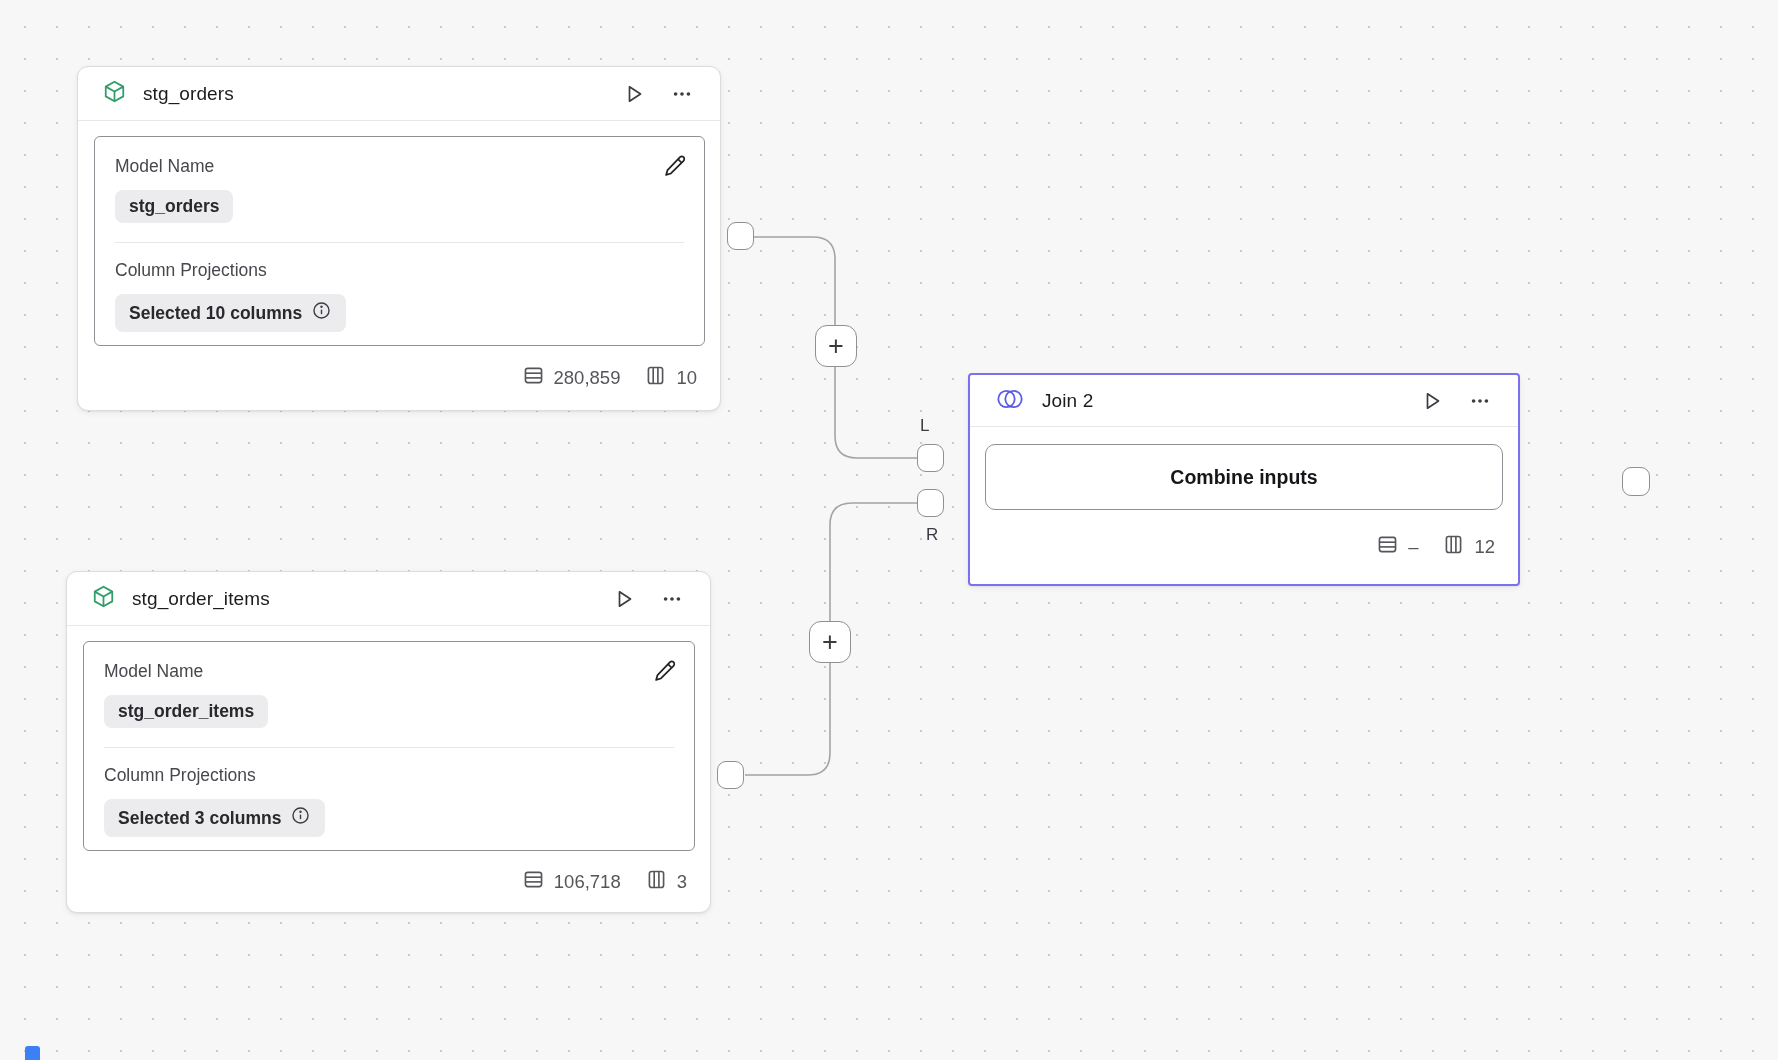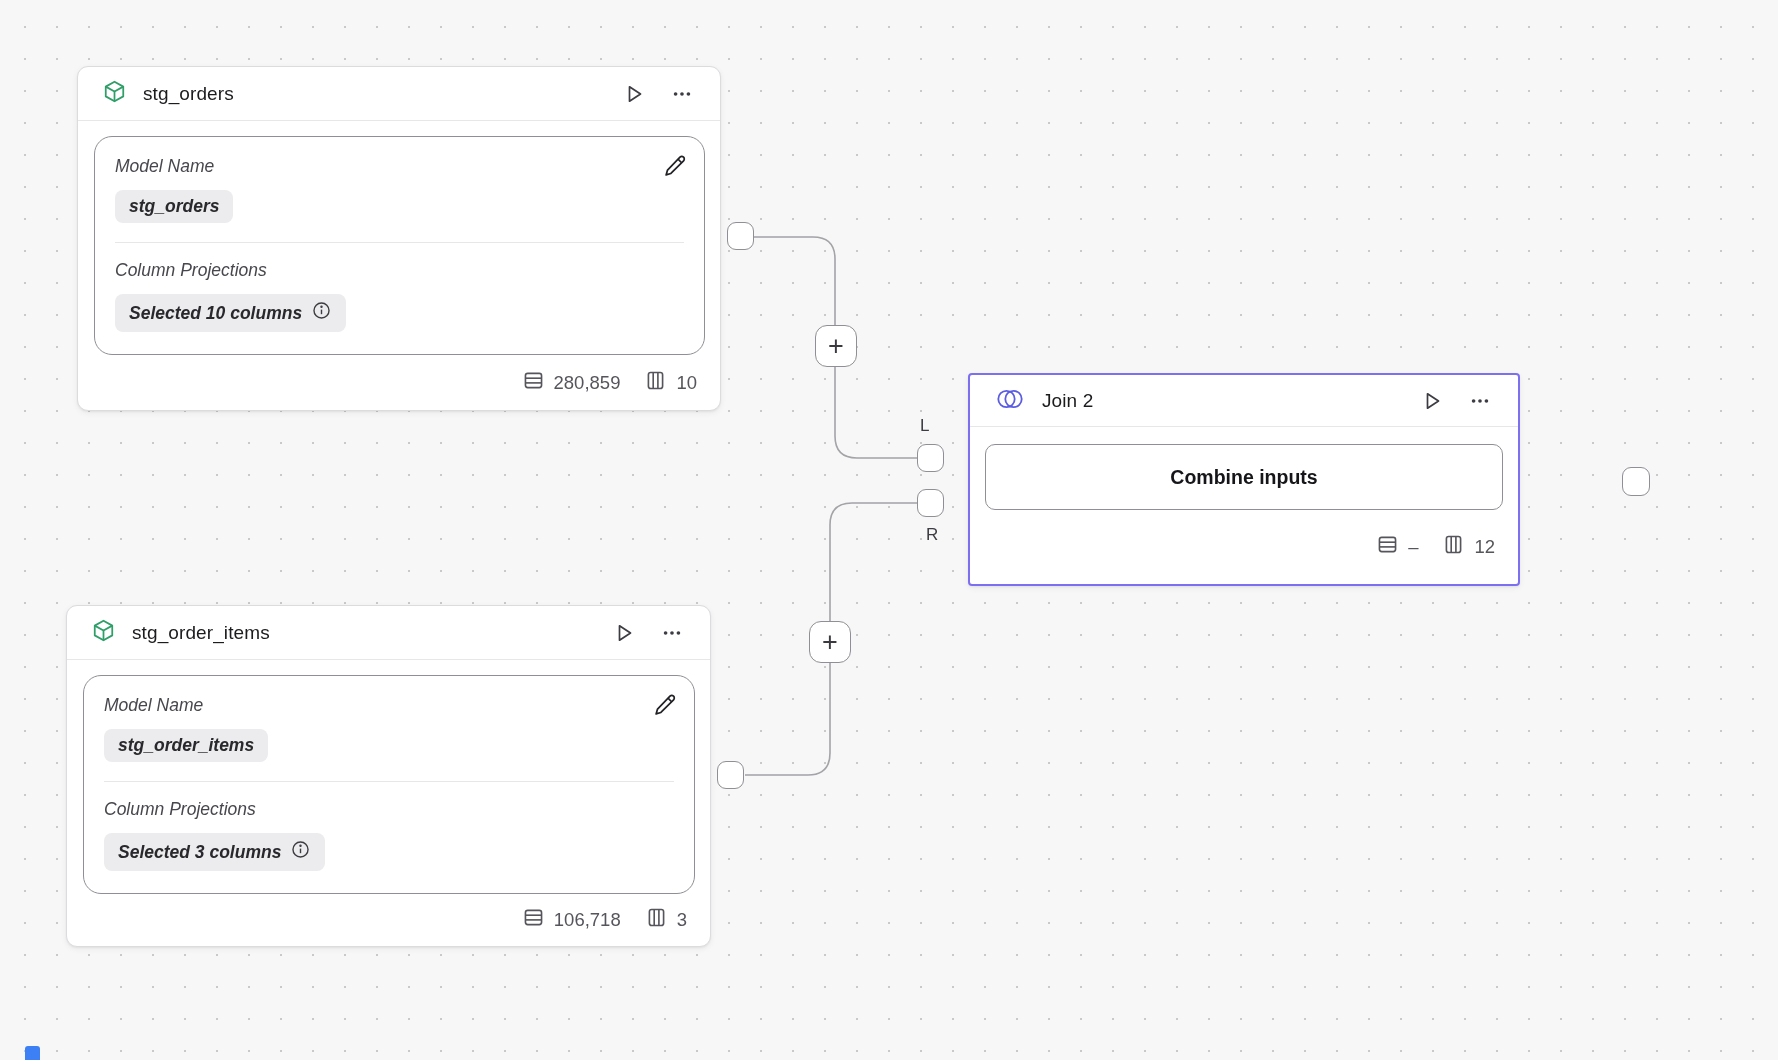--- a/index.html
+++ b/index.html
@@ -15,31 +15,31 @@
   svg.wires { position:absolute; left:0; top:0; width:1778px; height:1060px; pointer-events:none; }
   svg.wires path { fill:none; stroke:#a3a3a8; stroke-width:1.6px; }
 
   .node-card {
     position:absolute; background:#fff;
     border:1px solid #dcdcdf; border-radius:11px;
     box-shadow:0 2px 6px rgba(0,0,0,.06), 0 1px 2px rgba(0,0,0,.05);
     display:flex; flex-direction:column;margin-left:9px;
   }
   .card-stg-orders { left:68px; top:66px; width:644px; height:345px; }
-  .card-stg-order-items { left:57px; top:605px; width:645px; height:342px; }
+  .card-stg-order-items { left:57px; top:571px; width:645px; height:342px; }
   .card-join { left:959px; top:373px; width:552px; height:213px; border:2px solid #7d70f0; border-radius:4px; }
 
   .node-header { height:54px; flex:0 0 auto; display:flex; align-items:center; gap:16px; padding:0 24px; border-bottom:1px solid #e7e7ea; }
   .card-join .node-header { height:52px; }
   .node-title { flex:1; font-size:19px; font-weight:500; color:#1c1c1f; letter-spacing:.1px; }
   .header-actions { display:flex; align-items:center; gap:20px; }
   .icon-btn { width:28px; height:28px; display:flex; align-items:center; justify-content:center; cursor:pointer; border-radius:6px; }
   .icon-btn svg { display:block; }
 
-  .panel { margin:15px 15px 0 16px; position:relative; border:1px solid #8f8f95; border-radius:18px; padding:19px 20px 22px;font-style:italic; }
+  .panel { margin:15px 15px 0 16px; position:relative; border:1px solid #8f8f95; border-radius:6px; padding:19px 20px 13px; }
   .field-label { font-size:17.5px; color:#47474d; margin-bottom:13px; }
   .chip { display:inline-flex; align-items:center; gap:9px; background:#ececee; border-radius:8px; padding:6px 14px; font-size:17.5px; font-weight:700; color:#29292d; }
   .panel-divider { border:none; border-top:1px solid #e7e7ea; margin:19px 0 17px; }
   .edit-btn { position:absolute; top:15px; right:15px; }
 
   .node-footer { flex:1; display:flex; align-items:center; justify-content:flex-end; padding:0 23px; font-size:18.5px; font-weight:500; color:#55555b; }
   .stat { display:flex; align-items:center; gap:9px; }
   .stat + .stat { margin-left:24px;text-align:right; }
 
   .join-body { padding:17px 15px 0; }

